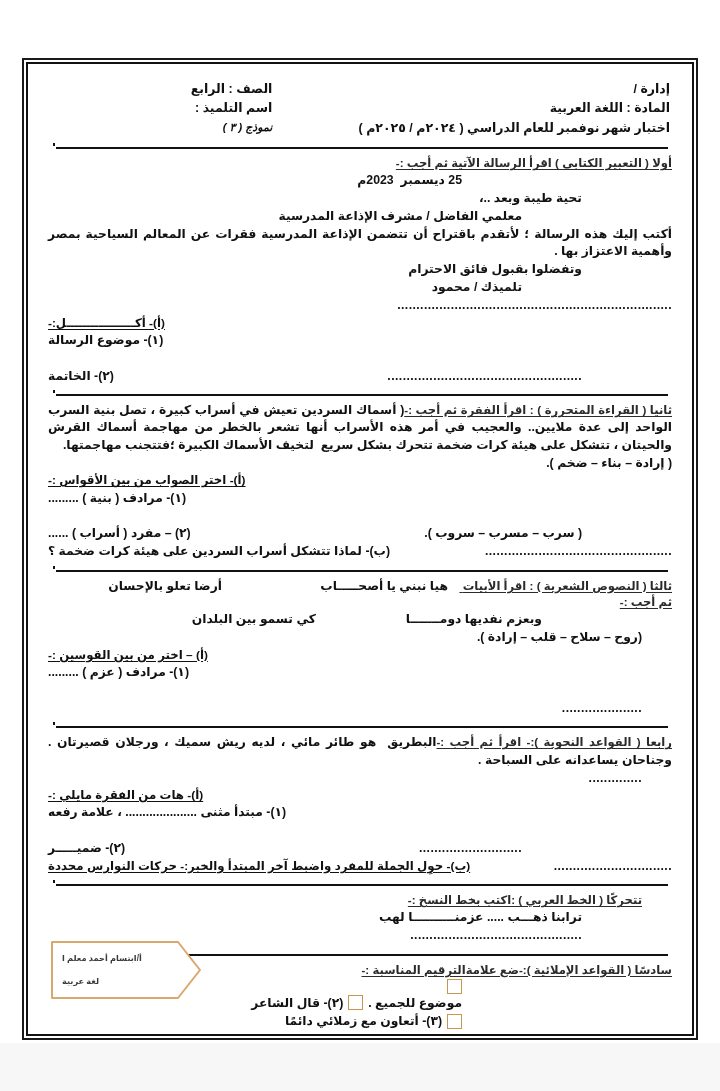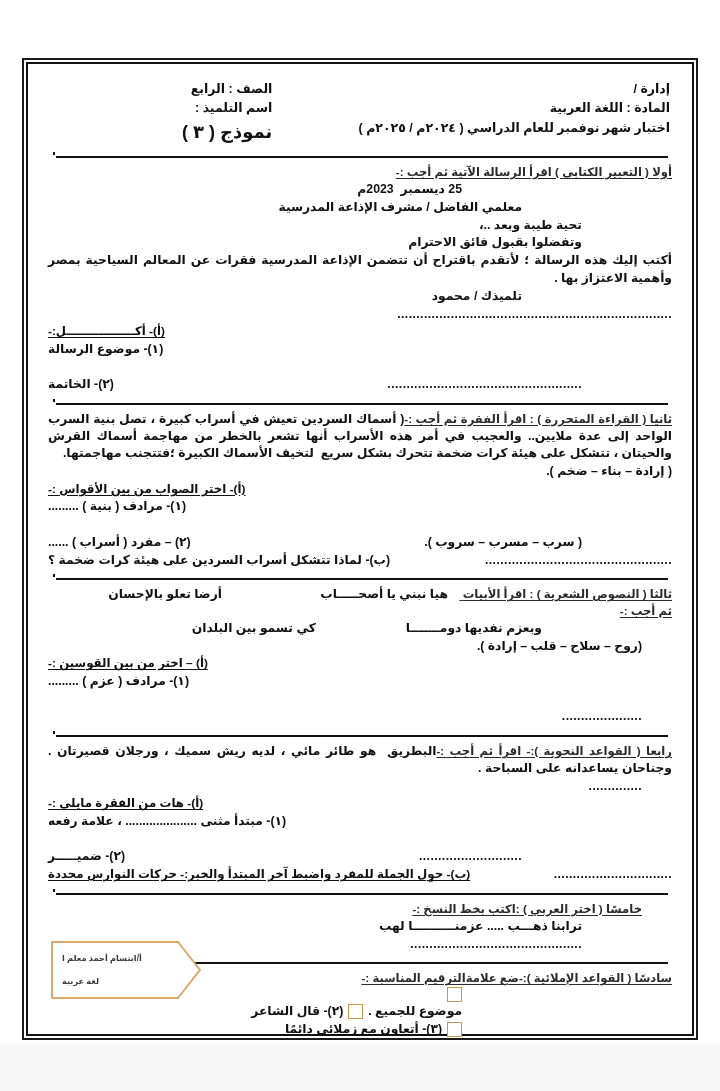--- a/index.html
+++ b/index.html
@@ -44,21 +44,21 @@
     justify-content: flex-start;
     align-items: flex-start;
     padding: 6px 4px 0 4px;
     font-weight: bold;
     font-size: 12.5px;
     color: #111;
     line-height: 1.55;
   }
   .hdr-col-right { width: 63%; text-align: right; padding-right: 4px; }
   .hdr-col-left  { width: 37%; text-align: right; padding-right: 6px; }
-  .hdr-col-left .line-model { font-size: 18px; }
+  .hdr-col-left .line-model { font-size: 11px; font-style: italic; }
 
   
   .rule {
     position: relative;
     height: 9px;
     margin: 5px 6px 3px 6px;
   }
   .rule::before {
     content: "";
     position: absolute;
@@ -201,24 +201,24 @@
         <div>اسم التلميذ :</div>
         <div class="line-model">نموذج ( ٣ )</div>
       </div>
     </div>
 
     <div class="rule"></div>
 
     <div class="blk">
       <div class="row q-head">أولا ( التعبير الكتابى ) اقرأ الرسالة الآتية ثم أجب :-</div>
       <div class="row indent-4">25 ديسمبر  2023م</div>
+      <div class="row indent-2">تحية طيبة وبعد ..،</div>
       <div class="row indent-3">معلمي الفاضل / مشرف الإذاعة المدرسية</div>
-      <div class="row indent-2">تحية طيبة وبعد ..،</div>
+      <div class="row just">أكتب إليك هذه الرسالة ؛ لأتقدم باقتراح أن تتضمن الإذاعة المدرسية فقرات عن المعالم السياحية بمصر وأهمية الاعتزاز بها .</div>
       <div class="row indent-2">وتفضلوا بقبول فائق الاحترام</div>
-      <div class="row just">أكتب إليك هذه الرسالة ؛ لأتقدم باقتراح أن تتضمن الإذاعة المدرسية فقرات عن المعالم السياحية بمصر وأهمية الاعتزاز بها .</div>
       <div class="row indent-3">تلميذك / محمود</div>
 
       <div class="row split">
         <div class="left-part dots">........................................................................</div>
         <div class="right-part">
           <span class="lead">(أ)- أكـــــــــــــــــل:-</span>
           <span>(١)- موضوع الرسالة</span>
         </div>
       </div>
       <div class="row split indent-2">
@@ -294,21 +294,21 @@
       </div>
       <div class="row split">
         <div class="left-part dots">...............................</div>
         <div class="right-part lead">(ب)- حوِل الجملة للمفرد واضبط آخر المبتدأ والخبر:- حركات النوارس محددة</div>
       </div>
     </div>
 
     <div class="rule"></div>
 
     <div class="blk">
-      <div class="row q-head indent-1">خامسًا ( اختر العربي ) :اكتب بخط النسخ :-</div>
+      <div class="row q-head indent-1">تتحركًا ( الخط العربي ) :اكتب بخط النسخ :-</div>
       <div class="row indent-2">ترابنا ذهـــب ..... عزمنــــــــــا لهب</div>
       <div class="row indent-2 dots">.............................................</div>
     </div>
 
     <div class="rule"></div>
 
     <div class="blk">
       <div class="row q-head">سادسًا ( القواعد الإملائية ):-ضع علامةالترقيم المناسبة :-</div>
 
       <div class="cb-row indent-4">

